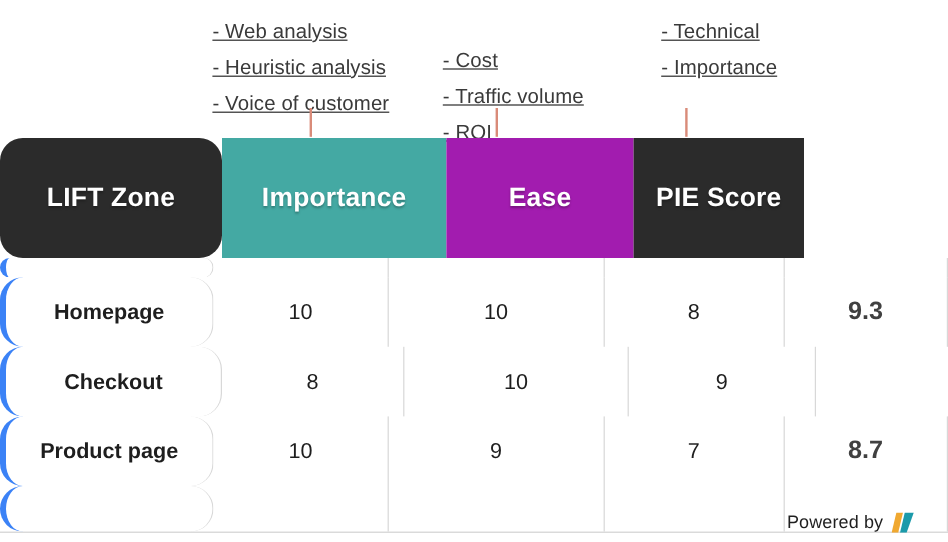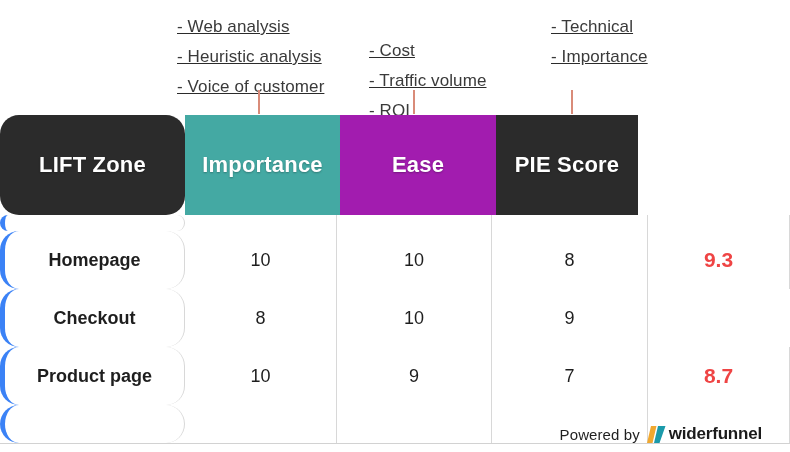--- a/index.html
+++ b/index.html
@@ -83,30 +83,30 @@
     display: flex;
     align-items: center;
     justify-content: center;
     font-size: 18px;
     color: #1e1e1e;
     box-sizing: border-box;
     border-right: 1px solid #d8d8d8;
   }
   .td.first { border-left: 5px solid #3b82f6; font-weight: bold; }
   .td.pie {
-    color: #ef4444;
+    color: #404040;
     font-weight: bold;
     font-size: 21px;
     border-right: 1px solid #d8d8d8;
   }
 
   
   .c0 { width: 185px; border-radius: 19px; }
   .c1 { width: 152px; }
-  .c2 { width: 155px; }
+  .c2 { width: 187px; }
   .c3 { width: 156px; }
   .c4 { width: 142px; }
 
   
   .footer {
     position: absolute;
     right: 28px;
     bottom: 8px;
     display: flex;
     align-items: center;
@@ -218,17 +218,16 @@
 
   <div class="footer">
     <span class="powered-by">Powered by</span>
     <span class="logo">
       <span class="logo-mark">
         <svg width="19" height="17" viewBox="0 0 19 17" xmlns="http://www.w3.org/2000/svg">
           <polygon points="4,0 9.5,0 5.5,17 0,17" fill="#f0a830"></polygon>
           <polygon points="11,0 18.5,0 12.5,17 7,17" fill="#1b9aaa"></polygon>
         </svg>
       </span>
-      <span class="logo-word">widerfunnel</span>
     </span>
   </div>
 
 </div>
 
 </body></html>

